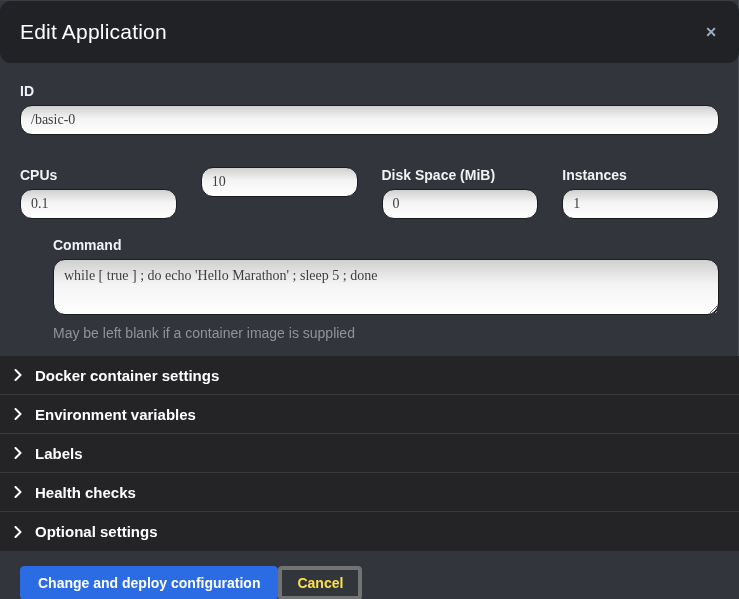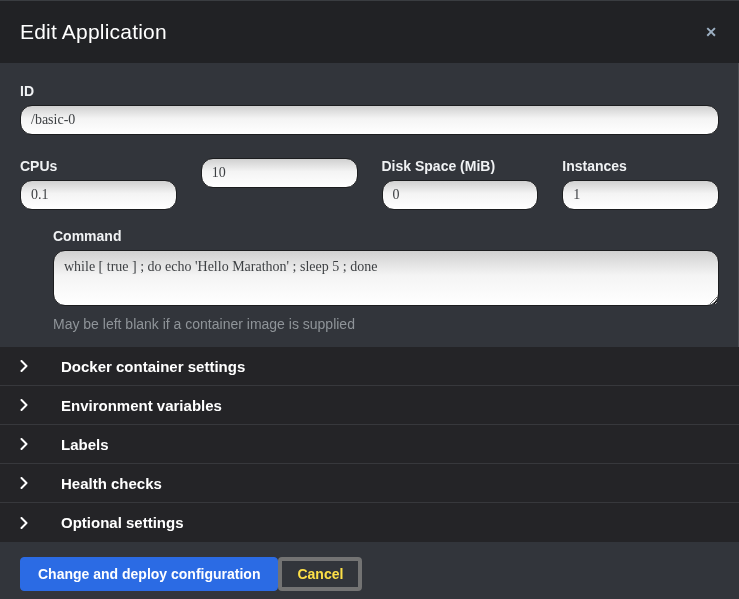--- a/index.html
+++ b/index.html
@@ -15,20 +15,21 @@
     border-top: 1px solid #3a3d41;
     box-shadow: inset -1px 0 0 #4a4d52;
   }
 
   
   .modal-header {
     height: 62px; flex: 0 0 62px;
     background: #212225;
     display: flex; align-items: center;
     padding: 0 20px;
+    border-radius: 11px;
   }
   .modal-title {
     flex: 1;
     color: #ffffff;
     font-size: 21px;
     font-weight: 400;
     letter-spacing: 0.2px;
   }
   .close-btn {
     background: none; border: none; cursor: pointer;
@@ -50,42 +51,41 @@
     border: 1px solid #1c1d1f;
     border-radius: 12px;
     color: #3c3f42;
     font-size: 14px;
     font-family: Liberation Serif, serif;
     padding: 5px 10px;
     outline: none;
   }
   .text-input { height: 30px; }
   .text-area { height: 56px; resize: both; line-height: 1.35; padding-top: 7px; }
-  .id-group { margin-bottom: 23px; }
+  .id-group { margin-bottom: 32px; }
   .resource-row {
     display: grid;
     grid-template-columns: repeat(4, 1fr);
     gap: 24px;
     margin-bottom: 18px;
   }
   .command-group { margin-bottom: 12px; padding-left: 33px; }
   .help-text {
     color: #8f9499; font-size: 14px;
     margin-top: 6px; margin-bottom: 15px;
   }
 
   
   .sections { background: #242427; }
   .section-row {
     height: 39px;
     display: flex; align-items: center;
-    padding: 0 20px;
+    padding: 0 14px;
     cursor: pointer;
     border-bottom: 1px solid #37383c;
-    gap: 20px;
   }
   .section-row:last-child { border-bottom: none; }
   .chevron {
     display: inline-flex; align-items: center;
     margin-right: 13px; flex: 0 0 auto;
   }
   .section-label {
     color: #ffffff; font-size: 15px; font-weight: 700;
   }
 

